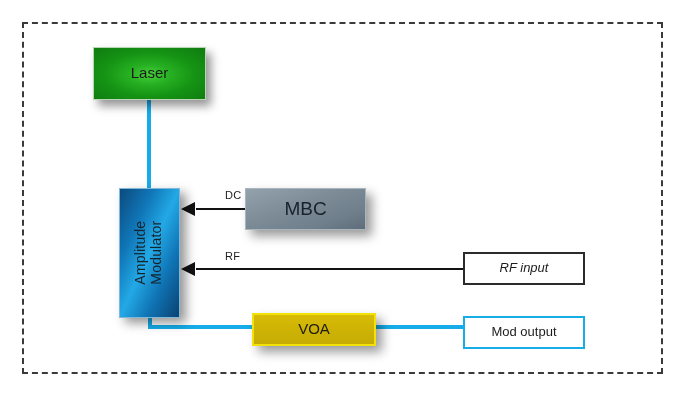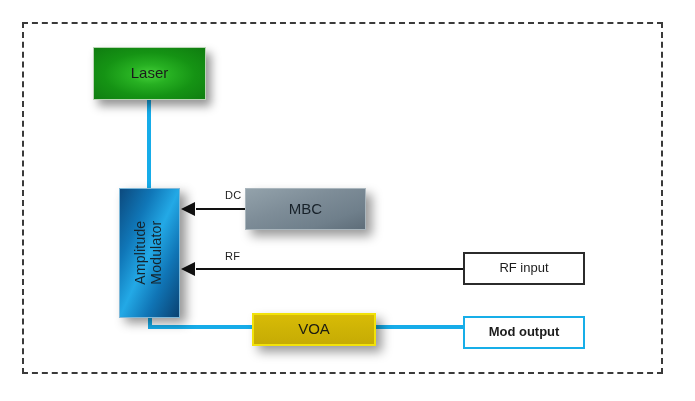--- a/index.html
+++ b/index.html
@@ -81,21 +81,21 @@
     left: 245px;
     top: 188px;
     width: 121px;
     height: 42px;
     background: linear-gradient(160deg, #93a2ab 0%, #7e8d98 40%, #6f7f8b 75%, #5e6d79 100%);
     border: 1px solid #aab6bd;
     box-shadow: 6px 6px 10px rgba(0,0,0,0.40);
   }
   #block-mbc .blk-label {
     color: #18222a;
-    font-size: 15px;
+    font-size: 19px;
   }
 
   
   #block-voa {
     left: 252px;
     top: 313px;
     width: 124px;
     height: 33px;
     background: linear-gradient(180deg, #d8bb06 0%, #cfb405 45%, #c6ab04 100%);
     border: 2px solid #f2e20a;
@@ -107,35 +107,35 @@
   }
 
   
   #block-rf-input {
     left: 463px;
     top: 252px;
     width: 122px;
     height: 33px;
     background: #ffffff;
     border: 2px solid #2b2b2b;
+    font-style: italic;
   }
   #block-rf-input .blk-label {
     color: #1c1c1c;
     font-size: 13px;
   }
 
   
   #block-mod-output {
     left: 463px;
     top: 316px;
     width: 122px;
     height: 33px;
     background: #ffffff;
     border: 2px solid #17aee8;
-    font-weight: bold;
   }
   #block-mod-output .blk-label {
     color: #1c1c1c;
     font-size: 13px;
   }
 
   
   .fibre {
     position: absolute;
     background: #16ace9;

